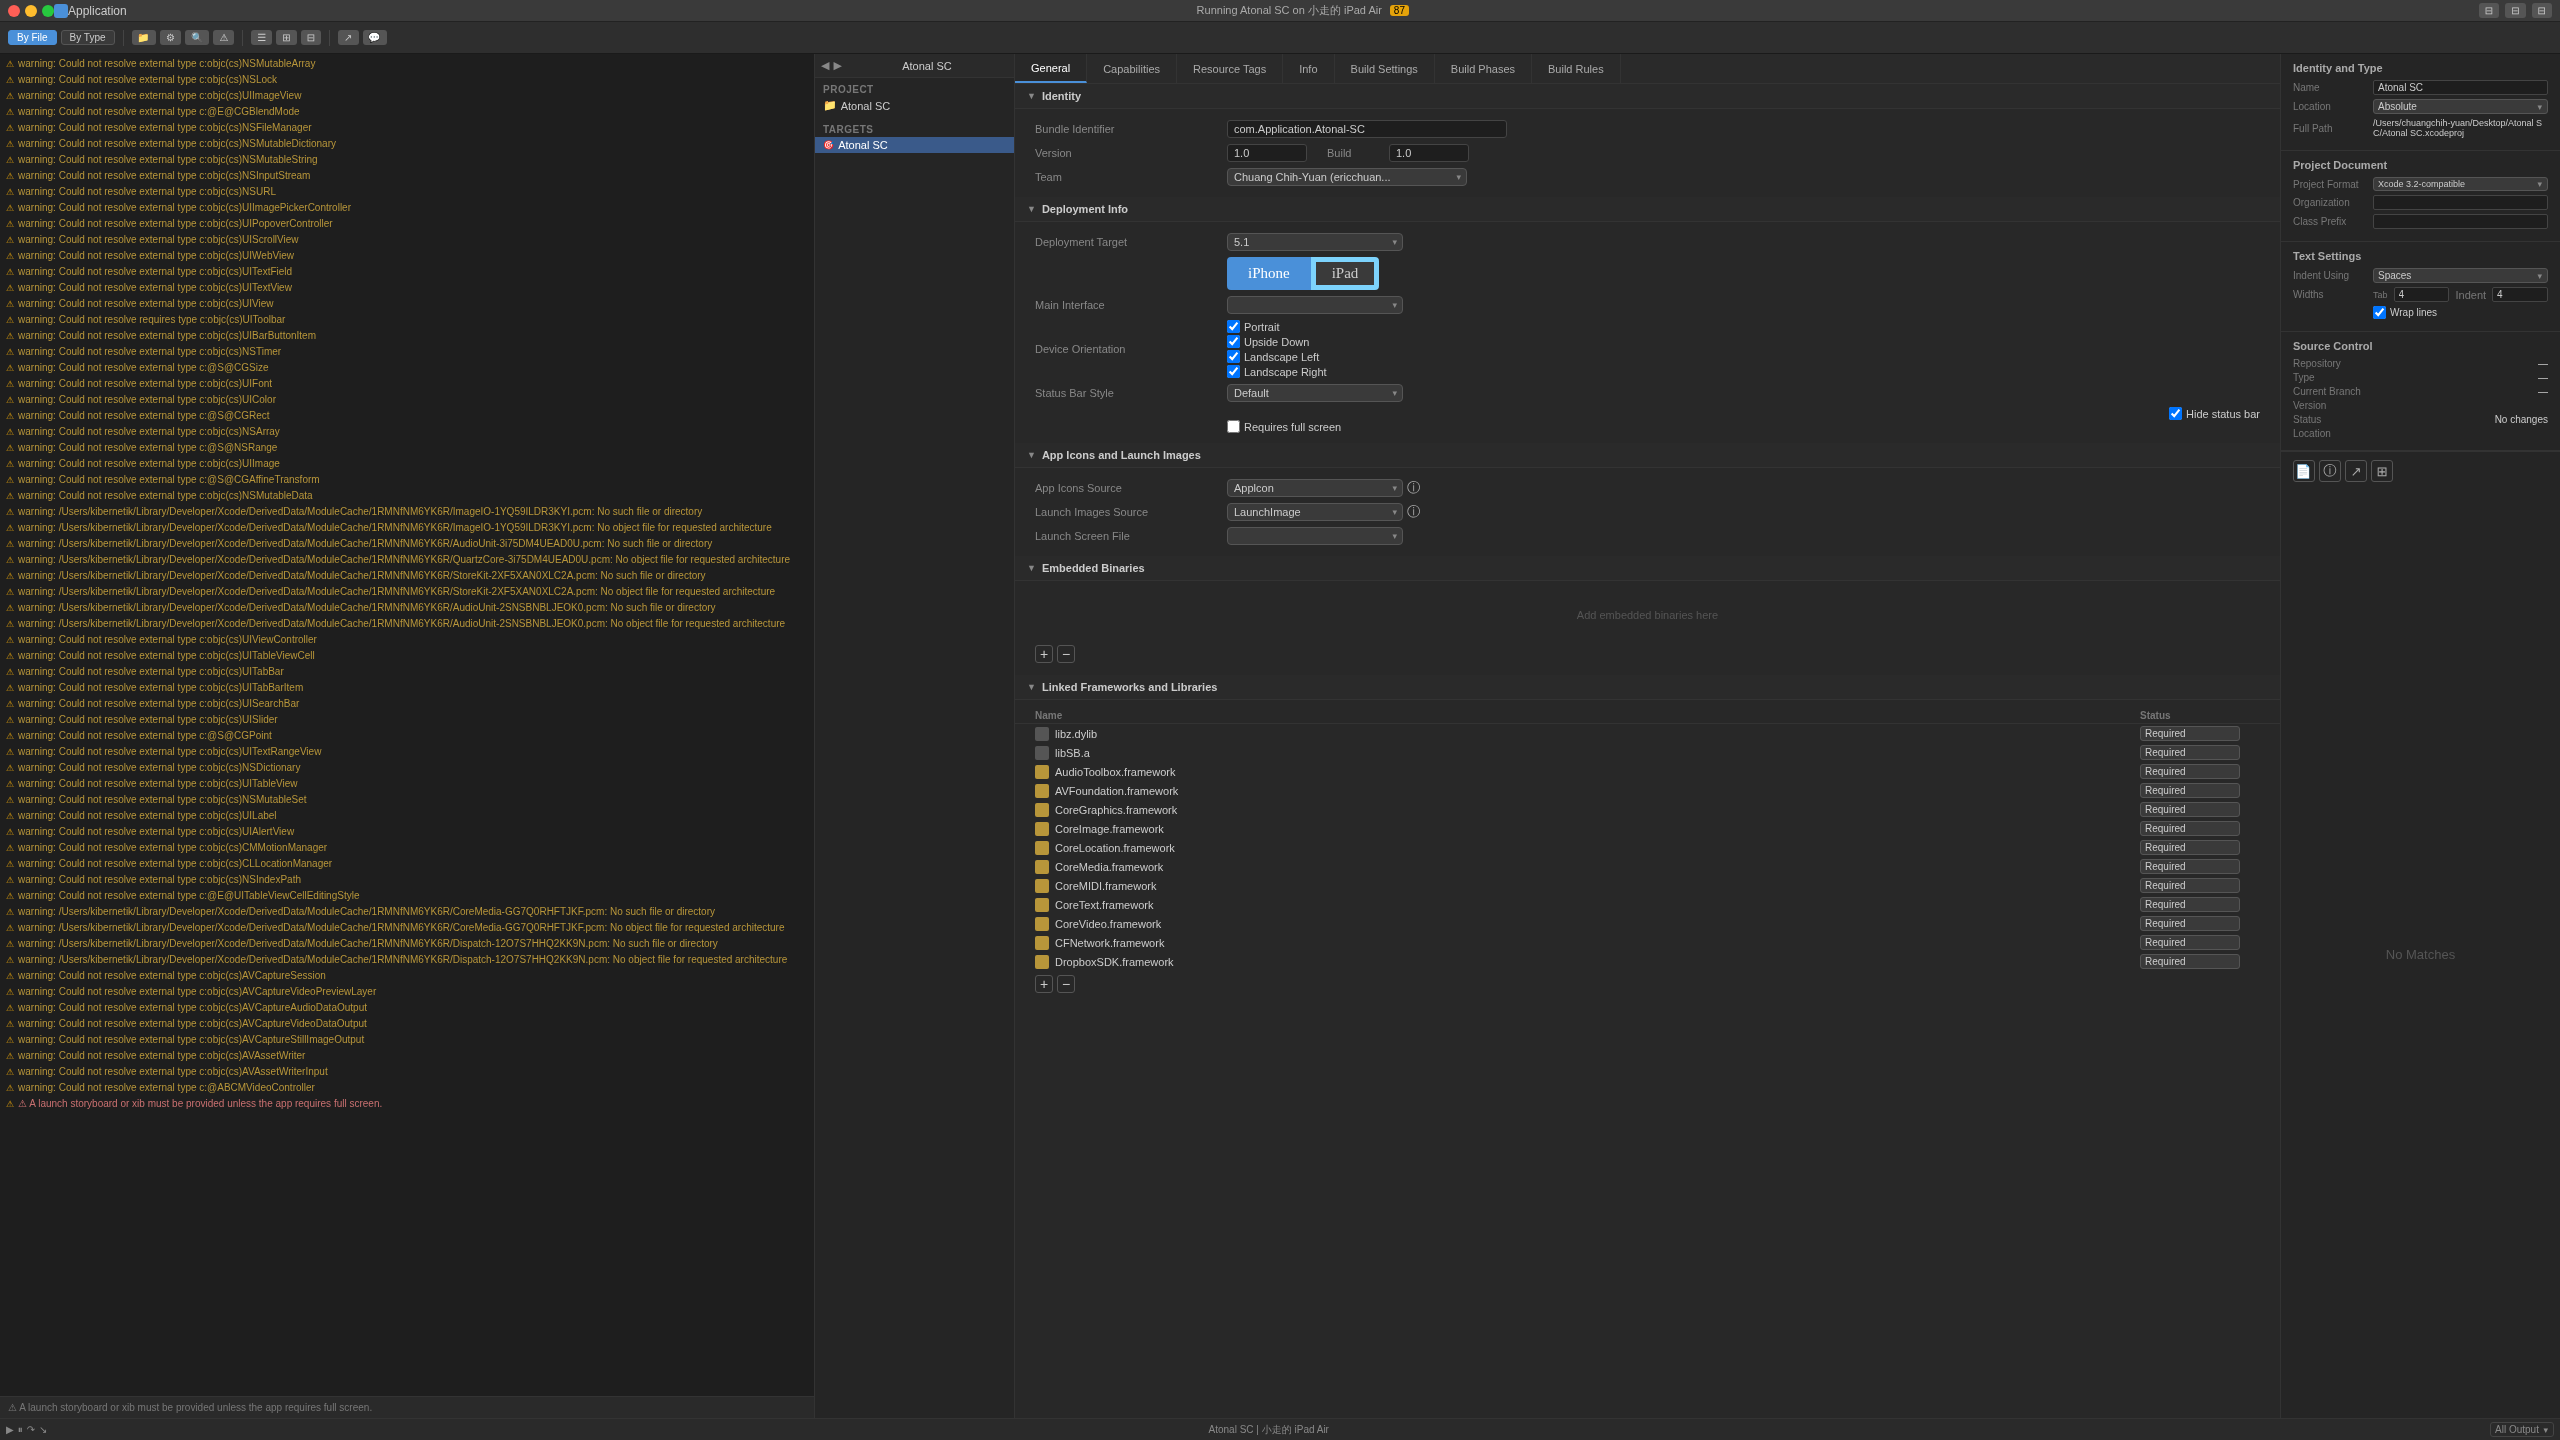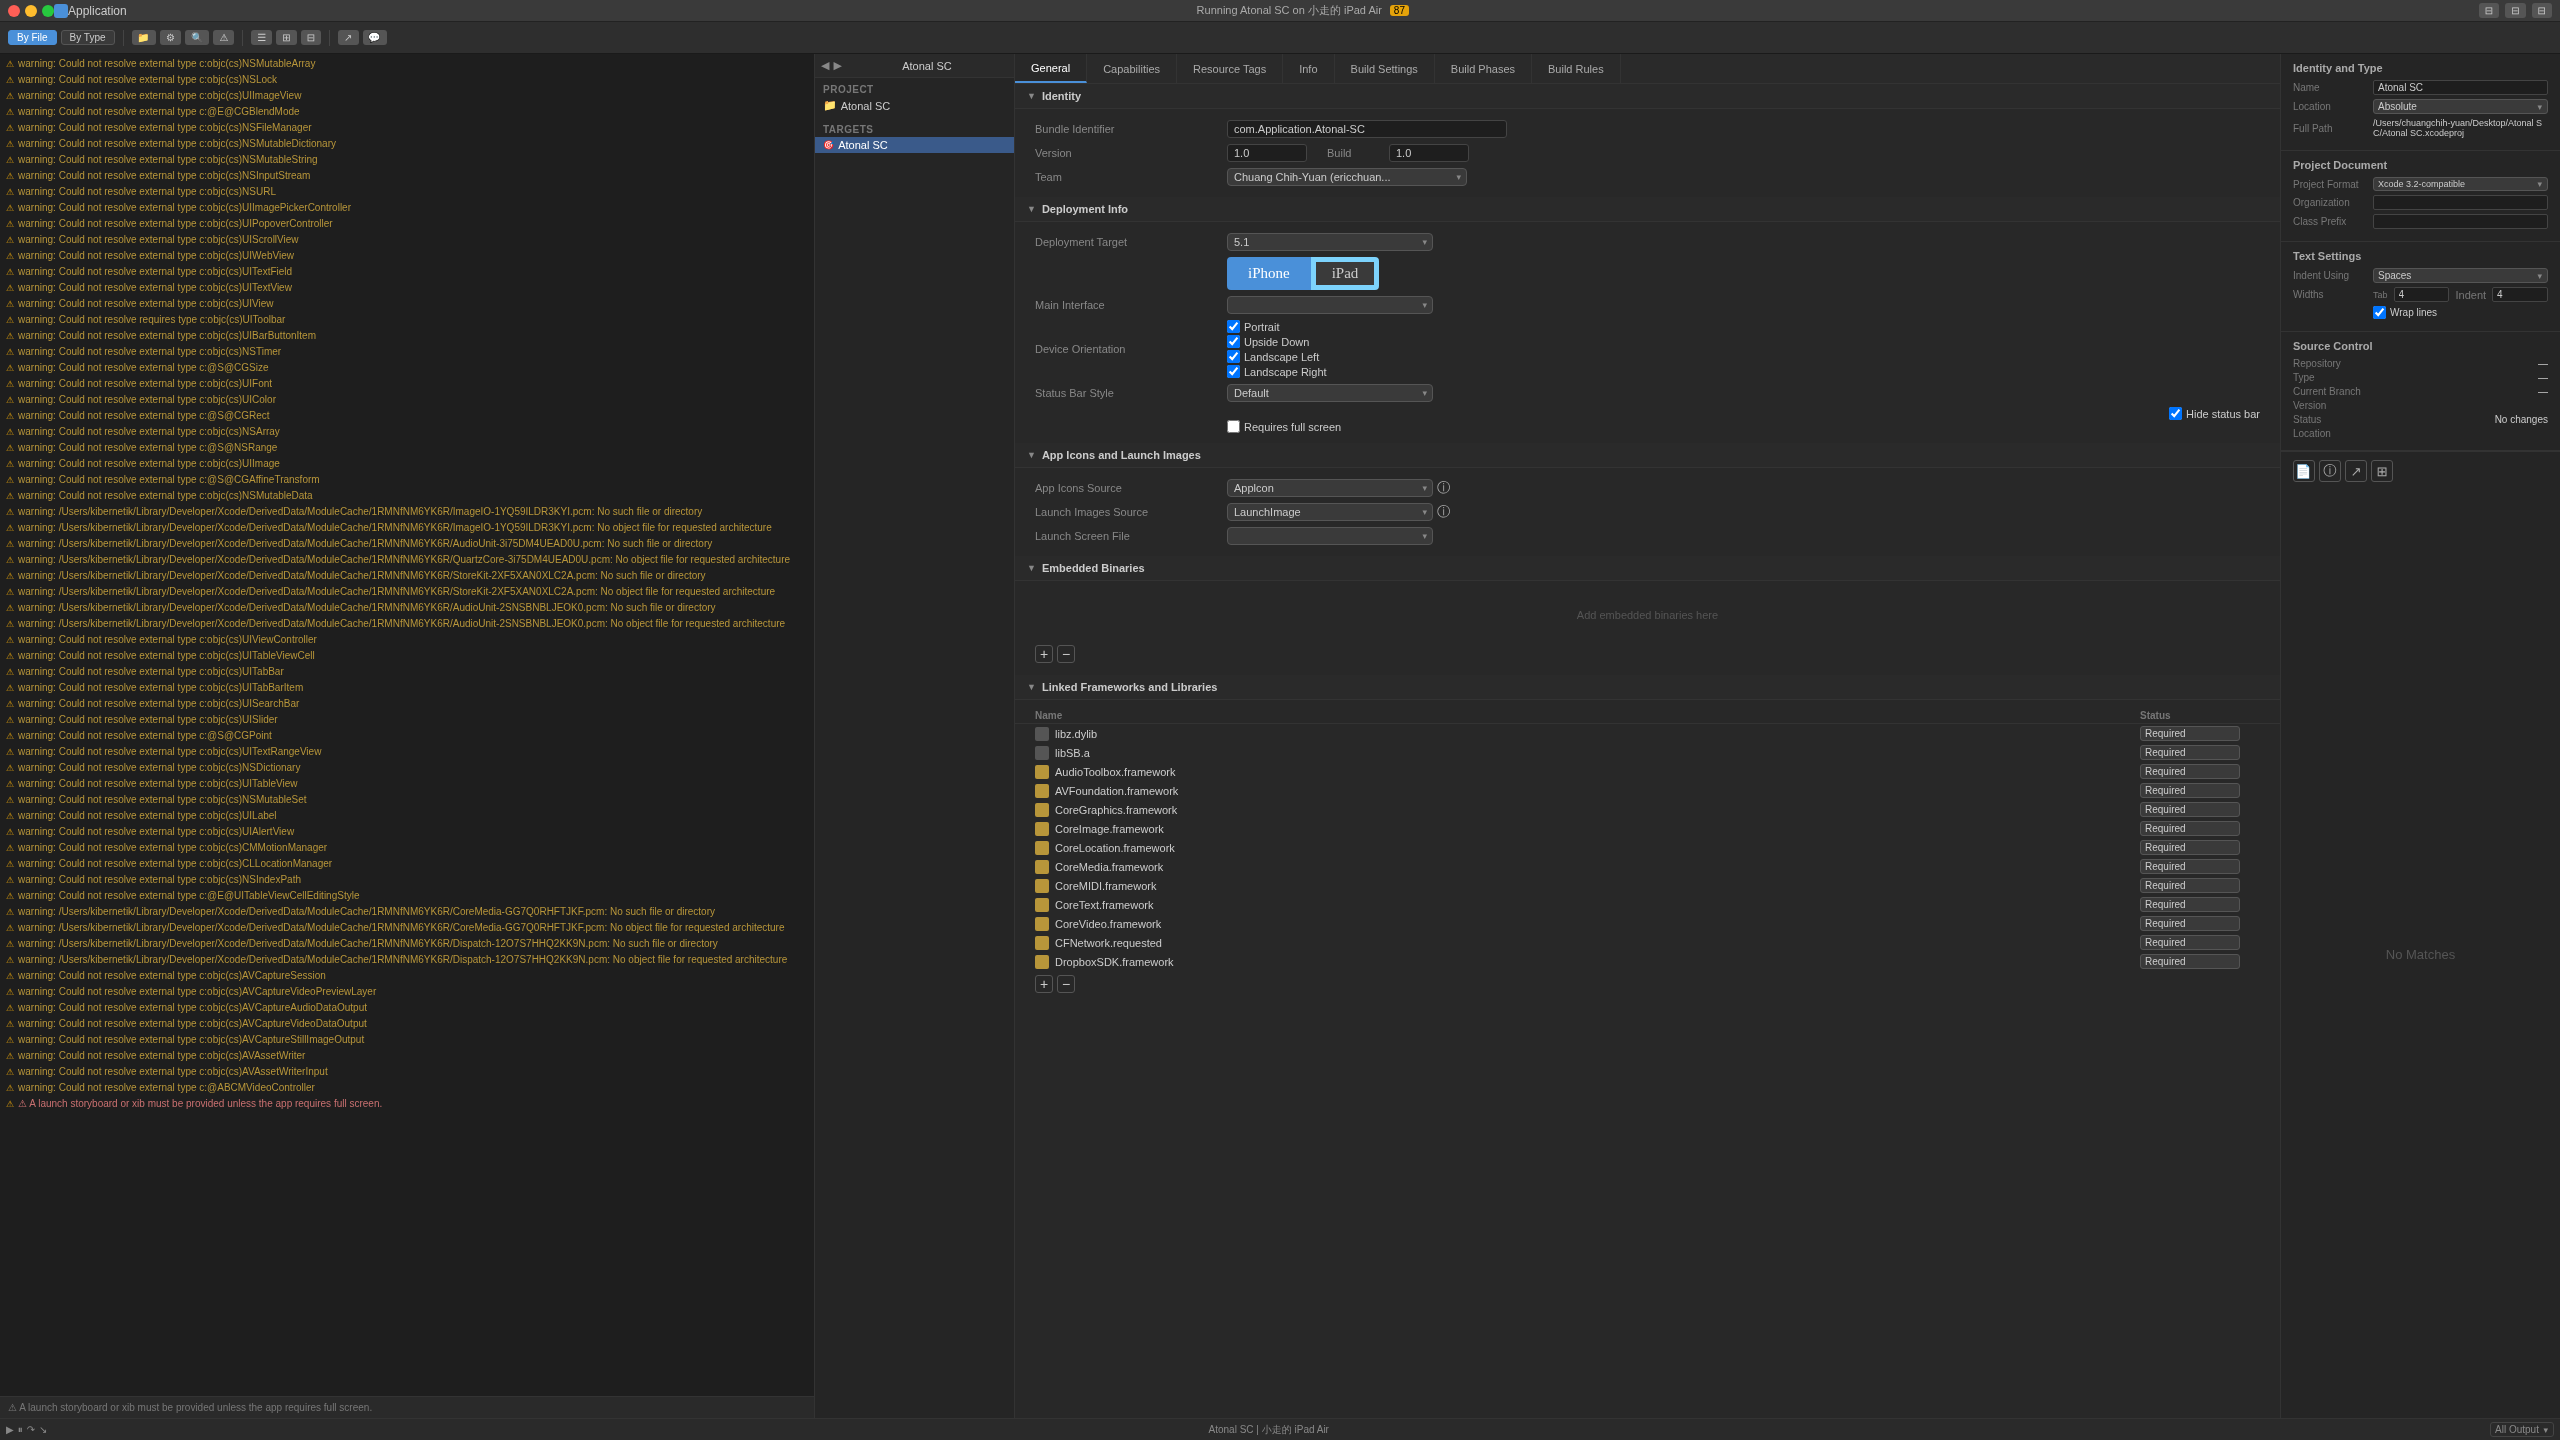--- a/index.html
+++ b/index.html
@@ -65,21 +65,21 @@
       background: #2a2a2a; border-bottom: 1px solid #333;
       font-size: 11px; font-weight: 600; color: #ccc; cursor: pointer;
     }
     .section-chevron { margin-right: 6px; color: #888; font-size: 9px; }
     .section-body { padding: 8px 0; background: #282828; }
 
     
     .form-row { display: flex; align-items: center; padding: 3px 20px; min-height: 22px; }
     .form-label { width: 180px; text-align: left; color: #888; font-size: 11px; margin-right: 12px; flex-shrink: 0; }
     .form-input { background: #1e1e1e; border: 1px solid #444; color: #ccc; font-size: 11px; padding: 2px 6px; border-radius: 3px; width: 250px; }
-    .form-select { background: #3a3a3a; border: 1px solid #555; color: #ccc; font-size: 11px; padding: 2px 20px 2px 6px; border-radius: 4px; width: 206px; appearance: none; cursor: pointer; }
+    .form-select { background: #3a3a3a; border: 1px solid #555; color: #ccc; font-size: 11px; padding: 2px 20px 2px 6px; border-radius: 4px; width: 176px; appearance: none; cursor: pointer; }
     .select-wrapper { position: relative; display: inline-block; }
     .select-wrapper::after { content: '▾'; position: absolute; right: 6px; top: 50%; transform: translateY(-50%); color: #888; pointer-events: none; font-size: 9px; }
 
     
     .device-buttons { display: flex; gap: 0; }
     .device-btn { background: #3a3a3a; border: 5px solid #7dd3fc; color: #ccc; font-size: 15px; padding: 3px 16px; cursor: pointer; font-family: Liberation Serif, serif; }
     .device-btn:first-child { border-radius: 4px 0 0 4px; }
     .device-btn:last-child { border-radius: 0 4px 4px 0; }
     .device-btn.active { background: #4a90d9; border-color: #4a90d9; color: #fff; }
 
@@ -661,21 +661,21 @@
               <span class="fw-name">CoreText.framework</span>
               <div class="fw-col-status"><select class="fw-select"><option>Required</option></select></div>
             </div>
             <div class="fw-item">
               <div class="fw-icon"></div>
               <span class="fw-name">CoreVideo.framework</span>
               <div class="fw-col-status"><select class="fw-select"><option>Required</option></select></div>
             </div>
             <div class="fw-item">
               <div class="fw-icon"></div>
-              <span class="fw-name">CFNetwork.requested</span>
+              <span class="fw-name">CFNetwork.framework</span>
               <div class="fw-col-status"><select class="fw-select"><option>Required</option></select></div>
             </div>
             <div class="fw-item">
               <div class="fw-icon"></div>
               <span class="fw-name">DropboxSDK.framework</span>
               <div class="fw-col-status"><select class="fw-select"><option>Required</option></select></div>
             </div>
           </div>
         <div class="add-remove-bar">
           <button class="add-remove-btn">+</button>

